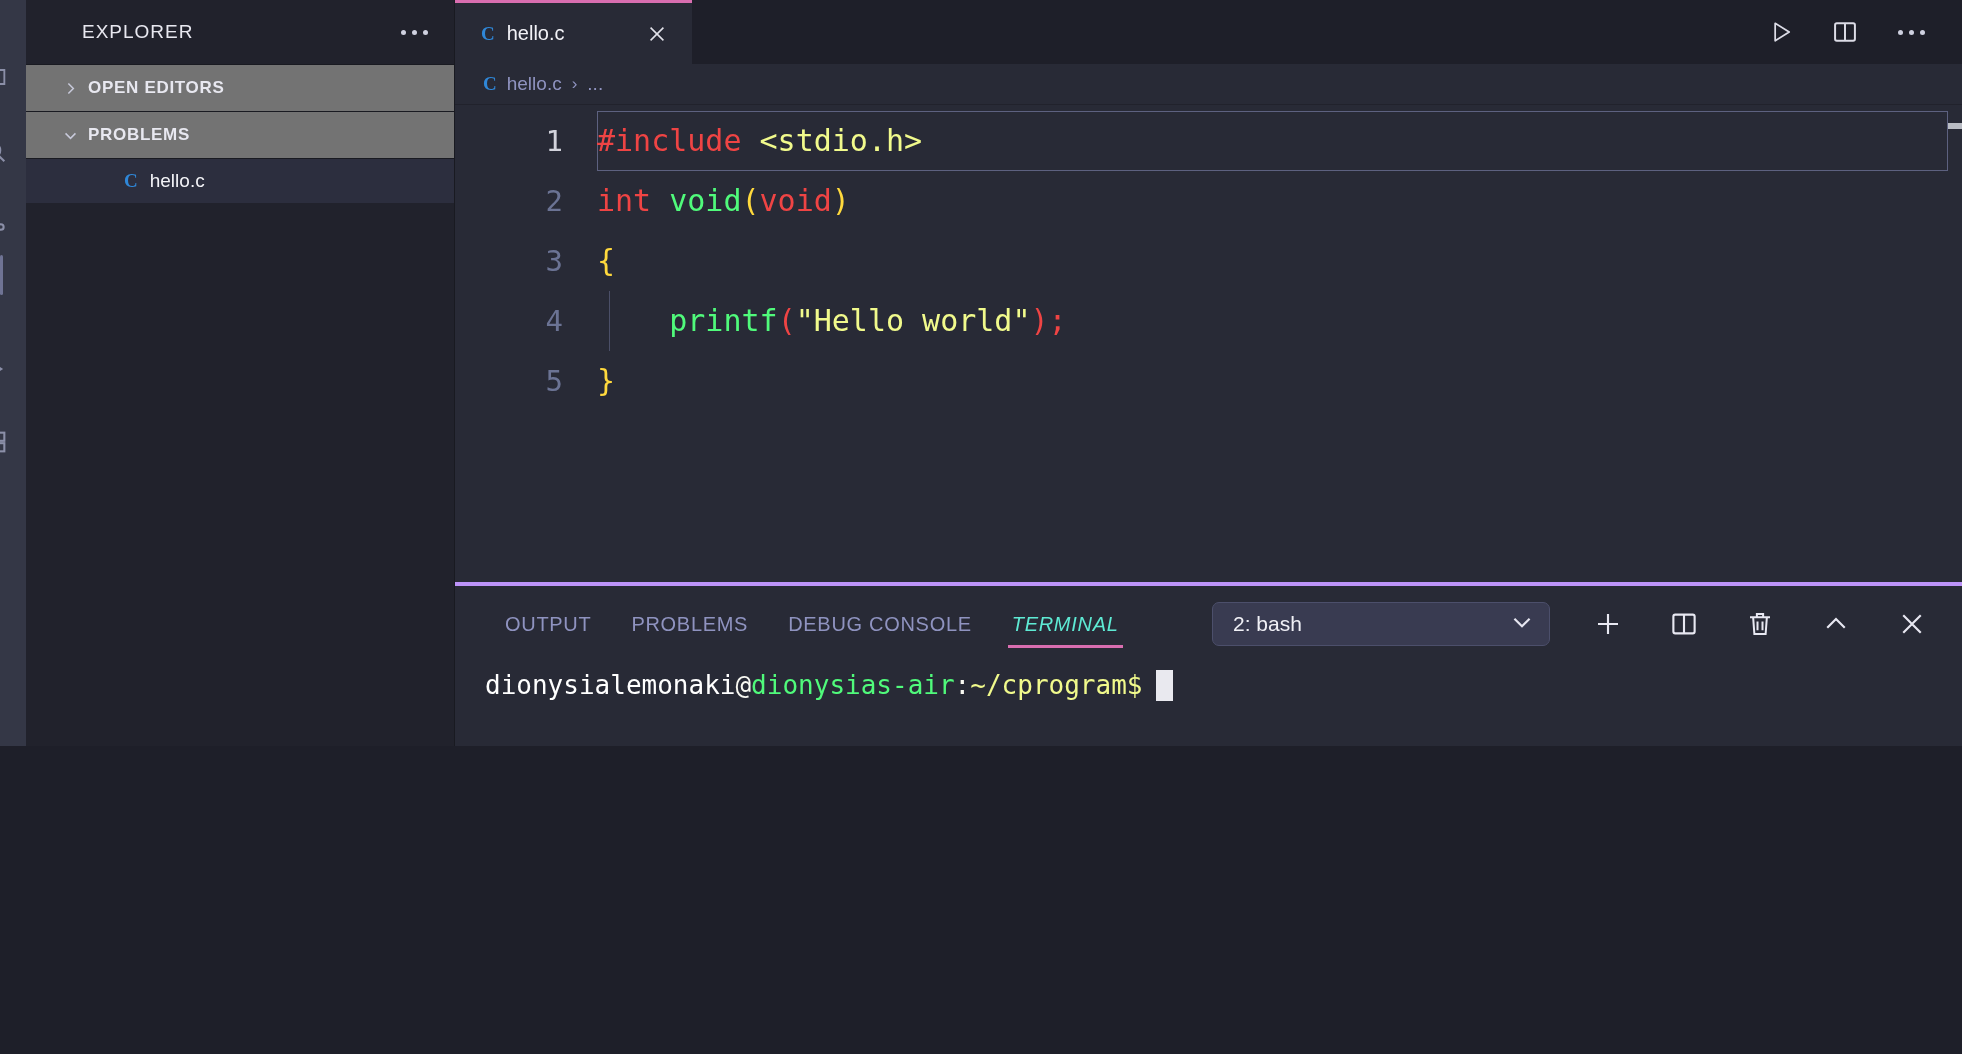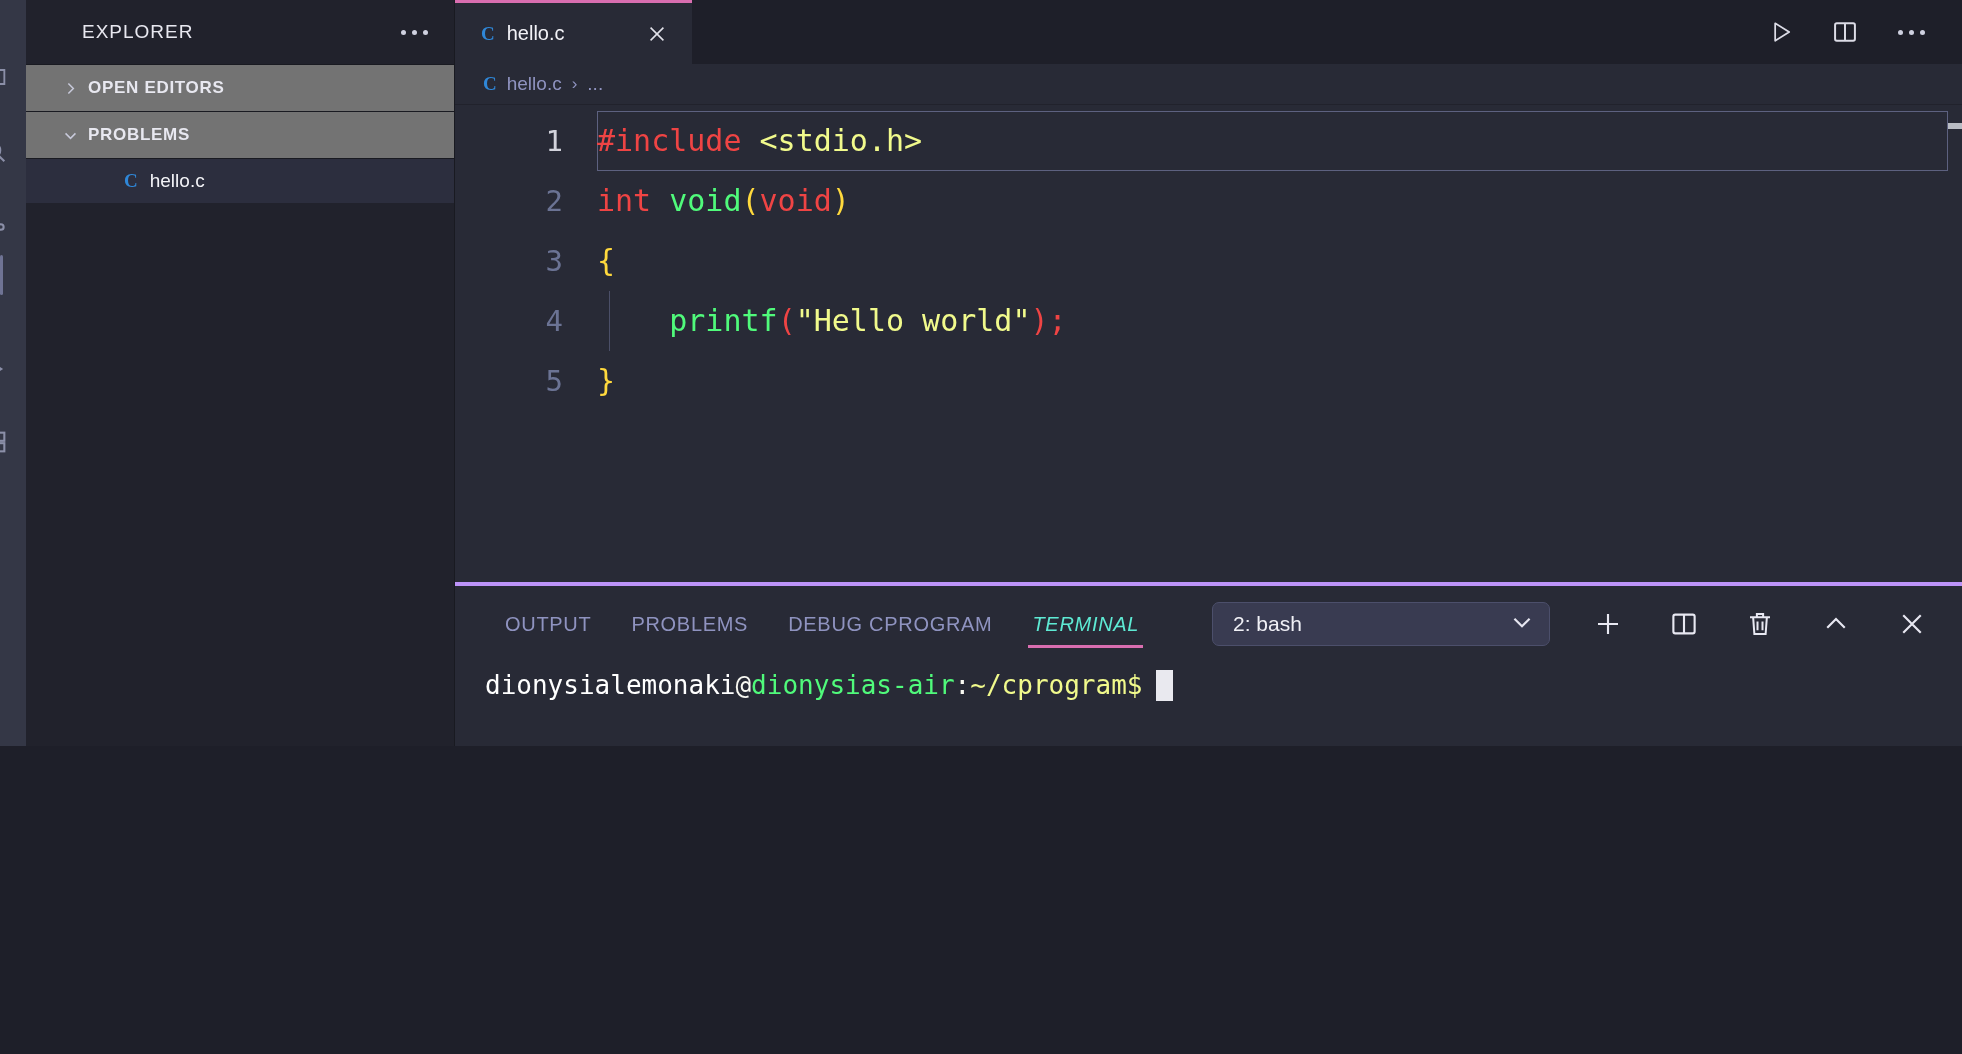--- a/index.html
+++ b/index.html
@@ -459,21 +459,21 @@
           <div class="code-line"><span class="ln">3</span><span class="code-text"><span class="t-gold">{</span></span></div>
           <div class="code-line"><div class="indent-guide"></div><span class="ln">4</span><span class="code-text"><span class="t-fg">    </span><span class="t-green">printf</span><span class="t-pink">(</span><span class="t-yellow">"Hello world"</span><span class="t-pink">)</span><span class="t-pink">;</span></span></div>
           <div class="code-line"><span class="ln">5</span><span class="code-text"><span class="t-gold">}</span></span></div>
         </div>
     </div>
 
     <div class="panel">
       <div class="panel-tabs" id="panel-tabs">
           <div class="ptab">OUTPUT</div>
           <div class="ptab">PROBLEMS</div>
-          <div class="ptab">DEBUG CPROGRAM</div>
+          <div class="ptab">DEBUG CONSOLE</div>
           <div class="ptab active">TERMINAL</div>
           <div class="panel-actions">
             <div class="term-select">
               <span class="term-select-label">2: bash</span>
               <span><svg viewBox="0 0 24 24" fill="none" stroke="currentColor" stroke-width="2">
                   <path d="M5 9l7 7 7-7"></path>
                 </svg></span>
             </div>
             <span class="pact" title="New Terminal">
               <svg viewBox="0 0 24 24" fill="none" stroke="currentColor" stroke-width="1.7">

